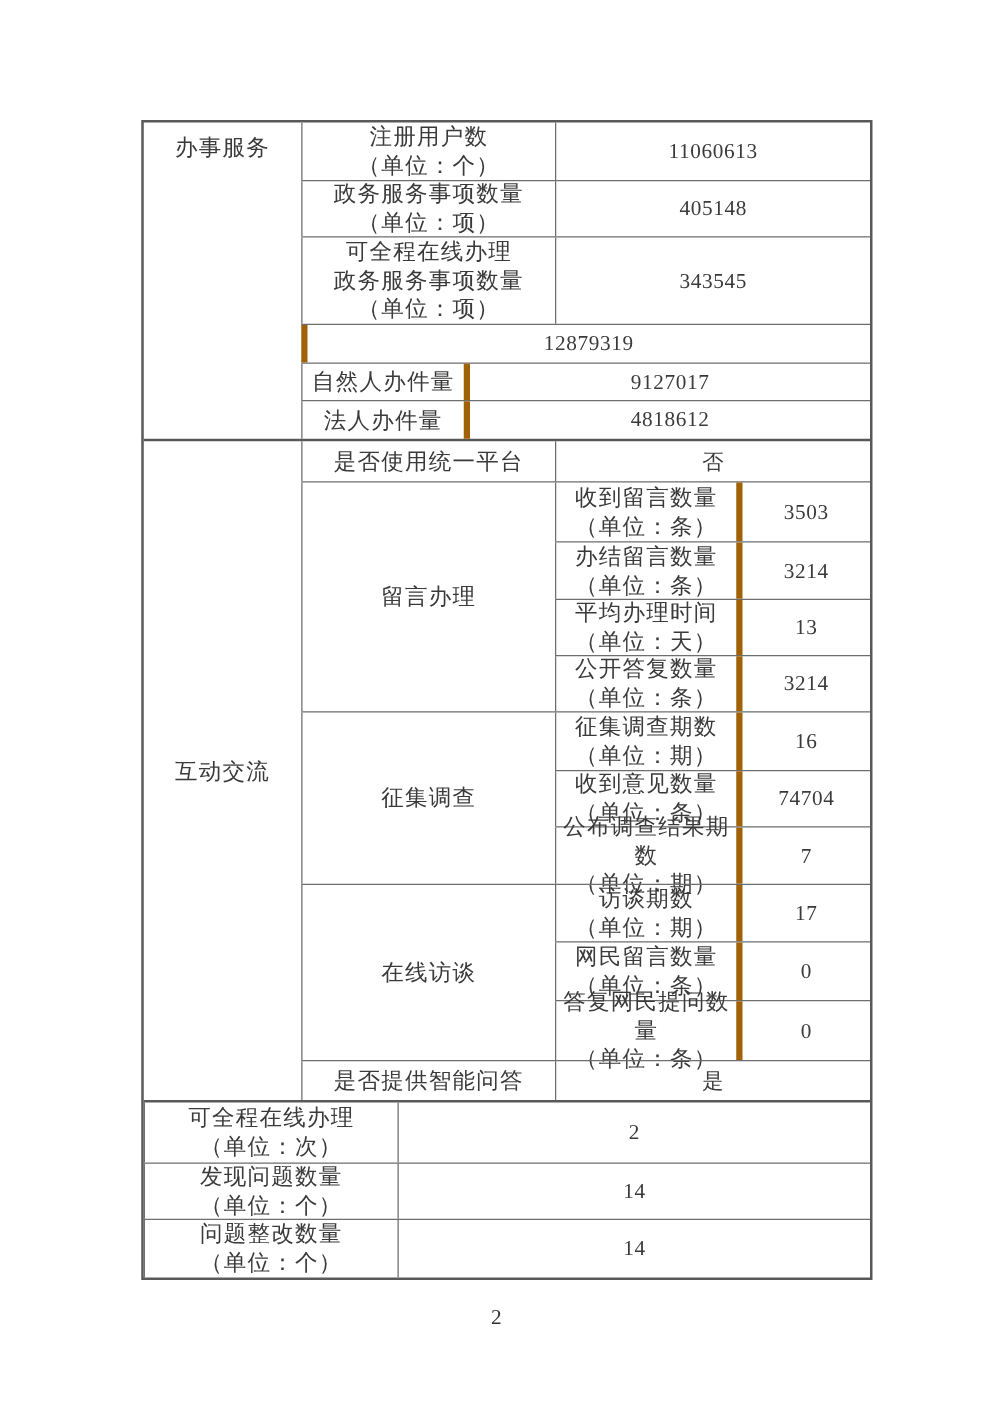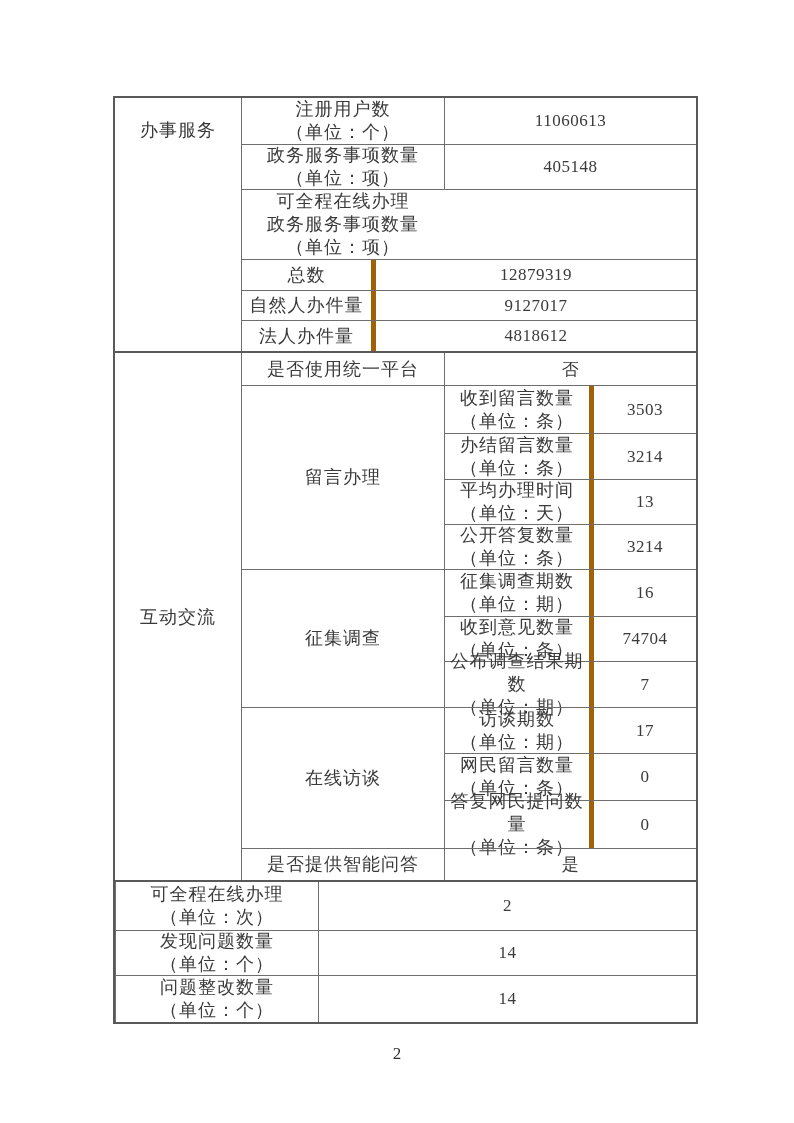--- a/index.html
+++ b/index.html
@@ -26,21 +26,21 @@
   .sec-title {
     flex: 0 0 126px;
     width: 126px;
     display: flex;
     justify-content: center;
     align-items: center;
     font-size: 18px;
     letter-spacing: 1px;
     box-sizing: border-box;
   }
-  .sec-title.align-top { align-items: flex-start; padding-top: 20px; }
+  .sec-title.align-top { align-items: flex-start; padding-top: 8px; }
   .sec-body { flex: 1 1 auto; display: flex; flex-direction: column; min-width: 0; }
   .row { display: flex; align-items: stretch; box-sizing: border-box; }
   .row + .row { border-top: 1px solid #6e6e6e; }
   .label-cell {
     flex: 0 0 203px;
     width: 203px;
     border-left: 1px solid #6e6e6e;
     display: flex;
     flex-direction: column;
     justify-content: center;
@@ -123,26 +123,26 @@
           </div>
           <div class="value-cell">405148</div>
         </div>
 
         <div class="row" style="height:70px">
           <div class="label-cell">
             <div>可全程在线办理</div>
             <div>政务服务事项数量</div>
             <div>（单位：项）</div>
           </div>
+          <div class="value-cell">343545</div>
         </div>
 
         <div class="row">
           <div class="group-rows">
             <div class="sub-row" style="height:30px">
-              <div class="sub-label w1">总数</div>
               <div class="sub-value">12879319</div>
             </div>
             <div class="sub-row" style="height:30px">
               <div class="sub-label w1">自然人办件量</div>
               <div class="sub-value">9127017</div>
             </div>
             <div class="sub-row" style="height:31px">
               <div class="sub-label w1">法人办件量</div>
               <div class="sub-value">4818612</div>
             </div>

